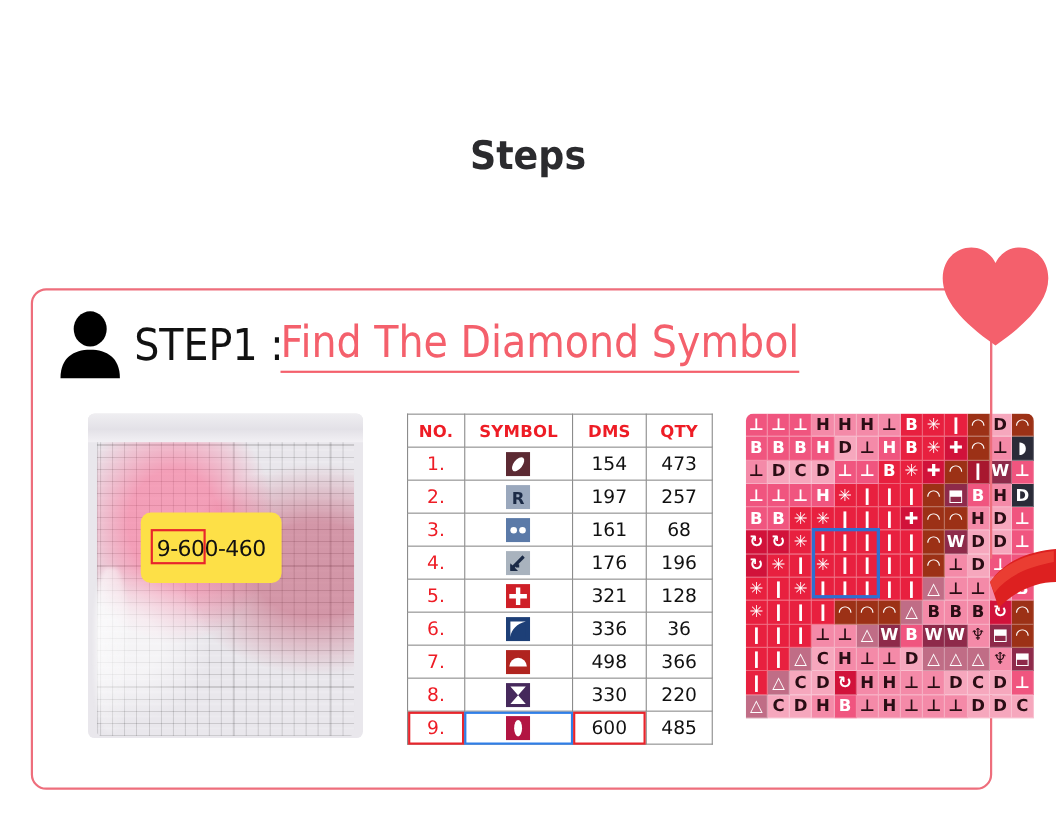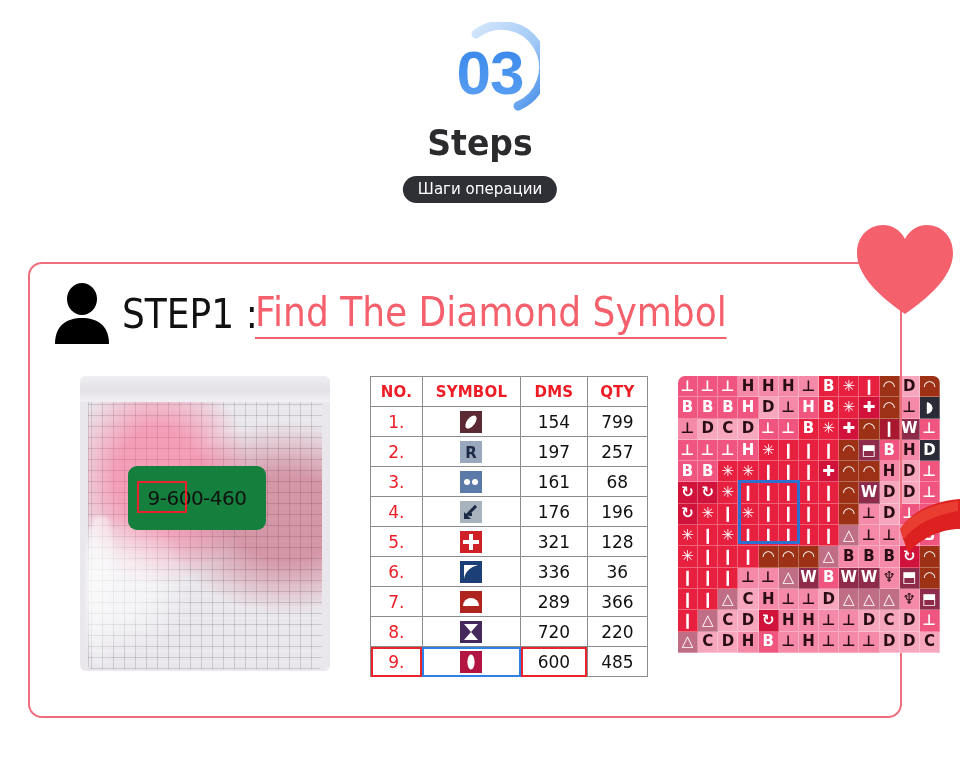--- a/index.html
+++ b/index.html
@@ -106,22 +106,22 @@
       radial-gradient(ellipse at 12% 70%, rgba(255,255,255,.55) 0 10%, rgba(255,255,255,0) 26%),
       radial-gradient(ellipse at 30% 30%, rgba(255,70,120,.45) 0 18%, rgba(255,255,255,0) 40%),
       radial-gradient(ellipse at 85% 45%, rgba(170,0,40,.35) 0 20%, rgba(255,255,255,0) 45%);
   }
   #bag-gloss{
     position:absolute;left:6px;top:140px;width:30px;height:150px;
     background:linear-gradient(100deg, rgba(255,255,255,.65), rgba(255,255,255,0));
     border-radius:40%;filter:blur(2px);
   }
   #bag-label{
-    position:absolute;left:48px;top:90px;width:138px;height:64px;
-    background:#15803d;border-radius:9px;
+    position:absolute;left:48px;top:90px;width:128px;height:64px;
+    background:#fde047;border-radius:9px;
     display:flex;align-items:center;justify-content:center;
   }
   #bag-label-text{
     font-family:"DejaVu Sans", sans-serif;font-size:20px;color:#111;
     white-space:nowrap;letter-spacing:-.5px;
   }
   #bag-label-box{
     position:absolute;left:57px;top:105px;width:50px;height:32px;
     border:2px solid #e8252c;box-sizing:border-box;
   }
@@ -180,37 +180,23 @@
   #ribbon-stem{
     position:absolute;left:900px;top:258px;width:2px;height:250px;
     background:#ee6e7c;
   }
 </style>
 </head>
 <body>
 
 <div id="header">
 
-  <div id="badge-number-wrap">
-    <svg id="badge-ring" viewBox="0 0 110 100">
-      <defs>
-        <linearGradient id="ringGrad" x1="0" y1="0" x2="1" y2="1">
-          <stop offset="0%" stop-color="#d3e6fb"></stop>
-          <stop offset="55%" stop-color="#9fc8f5"></stop>
-          <stop offset="100%" stop-color="#3f8ae8"></stop>
-        </linearGradient>
-      </defs>
-      <path d="M88 84 A42 42 0 1 0 46 12" fill="none" stroke="url(#ringGrad)" stroke-width="9" stroke-linecap="round"></path>
-    </svg>
-    <div id="badge-number">03</div>
-  </div>
 
   <div id="steps-title">Steps</div>
 
-  <div id="ru-badge">Шаги операции</div>
 </div>
 
 <div id="card">
 
   <svg id="person-icon" viewBox="0 0 60 62">
     <ellipse cx="30" cy="17" rx="15" ry="16" fill="#000"></ellipse>
     <path d="M3 62 C3 43 15 36 30 36 C45 36 57 43 57 62 Z" fill="#000"></path>
   </svg>
 
   <div id="step-heading">
@@ -245,21 +231,21 @@
         <tbody id="table-body">
             <tr>
               <td class="no">1.</td>
               <td class="sym"><span class="sym-box">
                   <svg width="22" height="22" viewBox="0 0 22 22">
                     <rect width="22" height="22" fill="#5c2a33"></rect>
                     <ellipse cx="11" cy="11" rx="4" ry="7.5" fill="#ffffff" transform="rotate(38 11 11)"></ellipse>
                   </svg>
                 </span></td>
               <td class="dms">154</td>
-              <td class="qty">799</td>
+              <td class="qty">473</td>
             </tr>
             <tr>
               <td class="no">2.</td>
               <td class="sym"><span class="sym-box">
                   <svg width="22" height="22" viewBox="0 0 22 22">
                     <rect width="22" height="22" fill="#9aa8bd"></rect>
                     <text x="11" y="17" text-anchor="middle" font-family="DejaVu Sans" font-size="15" font-weight="bold" fill="#1b2a46">R</text>
                   </svg>
                 </span></td>
               <td class="dms">197</td>
@@ -314,32 +300,32 @@
               <td class="qty">36</td>
             </tr>
             <tr>
               <td class="no">7.</td>
               <td class="sym"><span class="sym-box">
                   <svg width="22" height="22" viewBox="0 0 22 22">
                     <rect width="22" height="22" fill="#b0241f"></rect>
                     <path d="M3 15 A8 8 0 0 1 19 15 Z" fill="#ffffff"></path>
                   </svg>
                 </span></td>
-              <td class="dms">289</td>
+              <td class="dms">498</td>
               <td class="qty">366</td>
             </tr>
             <tr>
               <td class="no">8.</td>
               <td class="sym"><span class="sym-box">
                   <svg width="22" height="22" viewBox="0 0 22 22">
                     <rect width="22" height="22" fill="#46295c"></rect>
                     <path d="M4 3 H18 L11 11 L18 19 H4 L11 11 Z" fill="#ffffff"></path>
                   </svg>
                 </span></td>
-              <td class="dms">720</td>
+              <td class="dms">330</td>
               <td class="qty">220</td>
             </tr>
             <tr class="hl">
               <td class="no">9.</td>
               <td class="sym"><span class="sym-box">
                   <svg width="22" height="22" viewBox="0 0 22 22">
                     <rect width="22" height="22" fill="#b21542"></rect>
                     <ellipse cx="11" cy="11" rx="3.6" ry="7.5" fill="#ffffff"></ellipse>
                   </svg>
                 </span></td>

